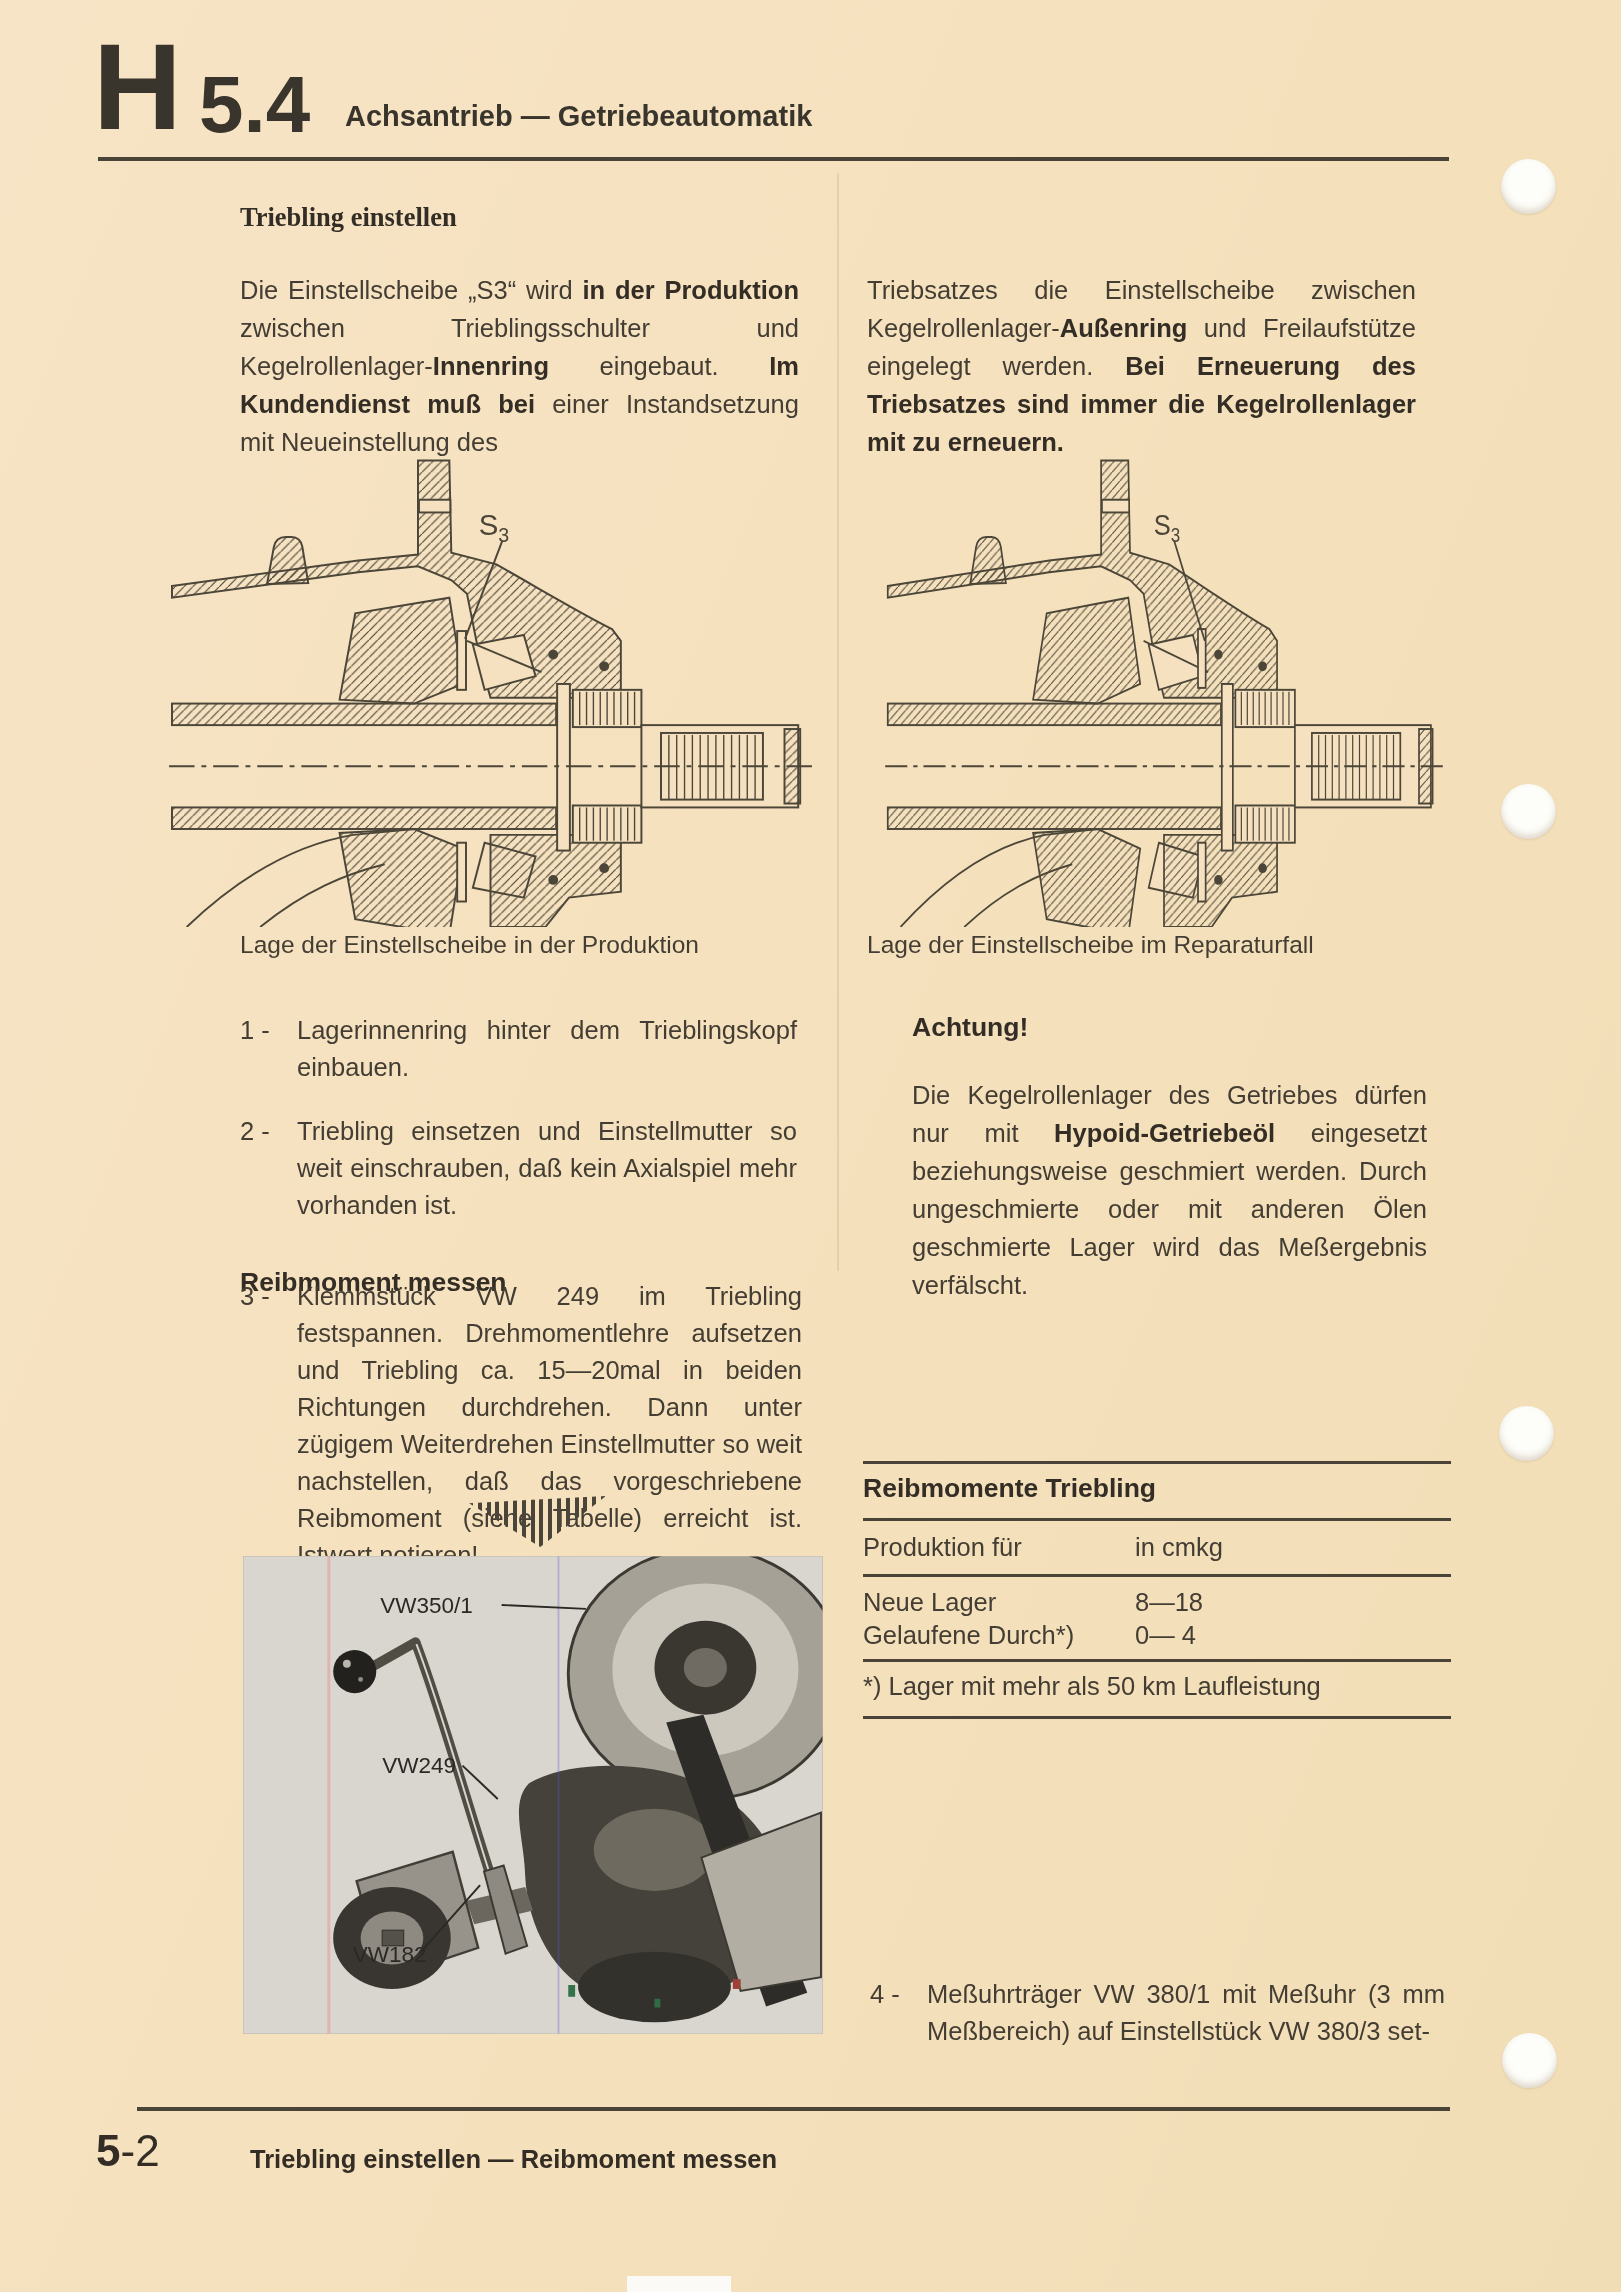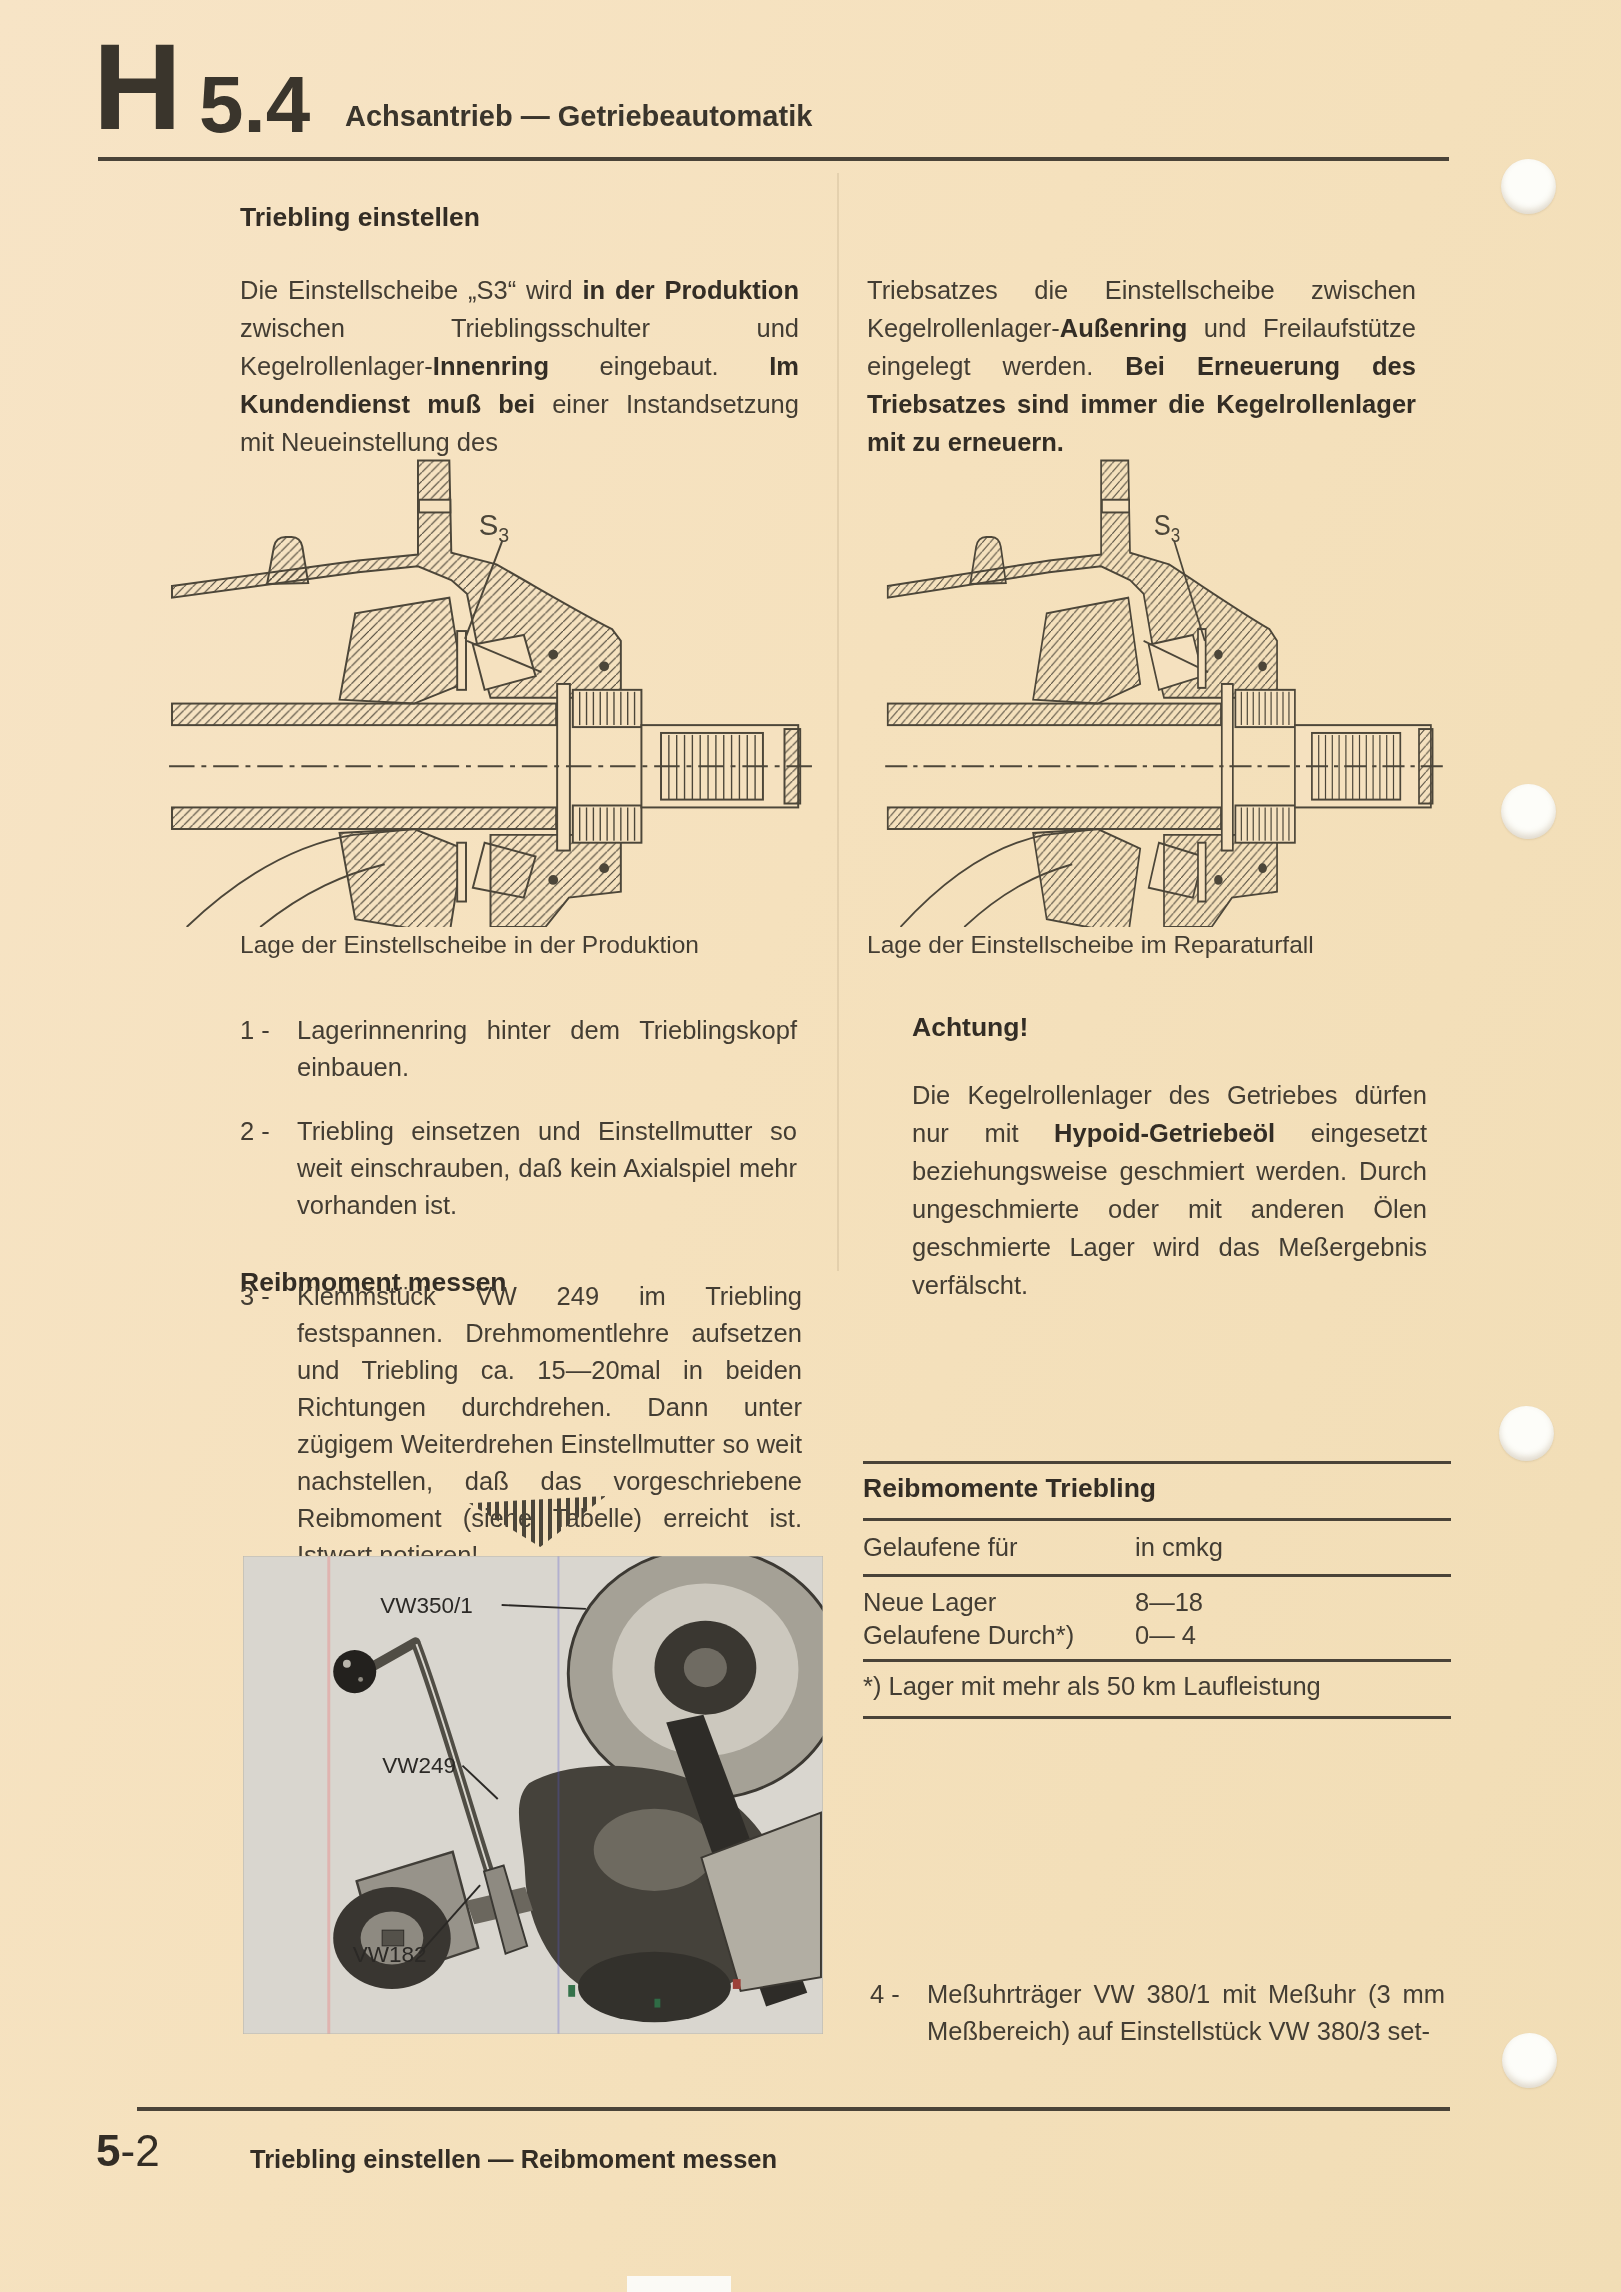--- a/index.html
+++ b/index.html
@@ -55,21 +55,21 @@
   <div class="abs hdrT" style="left:345px;top:102px;">Achsantrieb — Getriebeautomatik</div>
   <div class="rule" style="left:98px;top:157px;width:1351px;height:3.9px;"></div>
 
   <div class="hole" style="left:1501px;top:159px;"></div>
   <div class="hole" style="left:1501px;top:784px;"></div>
   <div class="hole" style="left:1499px;top:1406px;"></div>
   <div class="hole" style="left:1502px;top:2033px;"></div>
 
   <div class="fold" style="left:837px;top:173px;height:1098px;"></div>
 
-  <div class="abs h2" style="left:240px;top:202px;">Triebling einstellen</div>
+  <div class="abs h2" style="left:240px;top:202px;font-family:Liberation Serif, serif;">Triebling einstellen</div>
 
   <div class="abs body" style="left:240px;top:271px;width:559px;">
     <span>Die Einstellscheibe „S3“ wird </span><span class="b">in der Produktion</span><span> zwischen Trieblingsschulter und Kegelrollenlager-</span><span class="b">Innenring</span><span> eingebaut. </span><span class="b">Im Kundendienst muß bei</span><span> einer Instandsetzung mit Neueinstellung des</span>
   </div>
   <div class="abs body" style="left:867px;top:271px;width:549px;">
     <span>Triebsatzes die Einstellscheibe zwischen Kegelrollenlager-</span><span class="b">Außenring</span><span> und Freilaufstütze eingelegt werden. </span><span class="b">Bei Erneuerung des Triebsatzes sind immer die Kegelrollenlager mit zu erneuern.</span>
   </div>
 
   <div class="abs" style="left:157px;top:437px;">
     <svg id="figL" width="667" height="490" viewBox="0 0 680 500">
@@ -225,21 +225,21 @@
   <div class="abs h2" style="left:912px;top:1012px;">Achtung!</div>
   <div class="abs body" style="left:912px;top:1076px;width:515px;">
     <span>Die Kegelrollenlager des Getriebes dürfen nur mit </span><span class="b">Hypoid-Getriebeöl</span><span> eingesetzt beziehungsweise geschmiert werden. Durch ungeschmierte oder mit anderen Ölen geschmierte Lager wird das Meßergebnis verfälscht.</span>
   </div>
 
   <div class="tbl">
     <div class="trule" style="top:13.7px;"></div>
     <div class="ttitle" style="top:25.5px;text-align:center;">Reibmomente Triebling</div>
     <div class="trule" style="top:71px;"></div>
     <div class="trow" style="top:86px;">
-      <span class="c1">Gelaufene für</span>
+      <span class="c1">Produktion für</span>
       <span class="c2">in cmkg</span>
     </div>
     <div class="trule" style="top:127px;"></div>
     <div class="trow" style="top:141px;">
       <span class="c1">Neue Lager</span>
       <span class="c2">8—18</span>
     </div>
     <div class="trow" style="top:174px;">
       <span class="c1">Gelaufene Durch*)</span>
       <span class="c2">0— 4</span>

